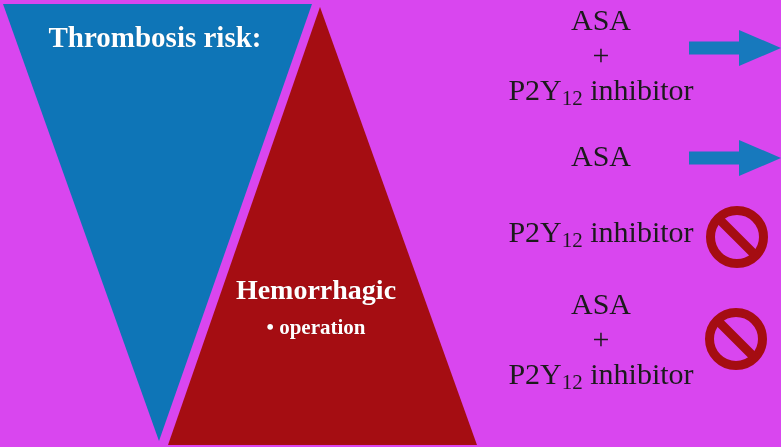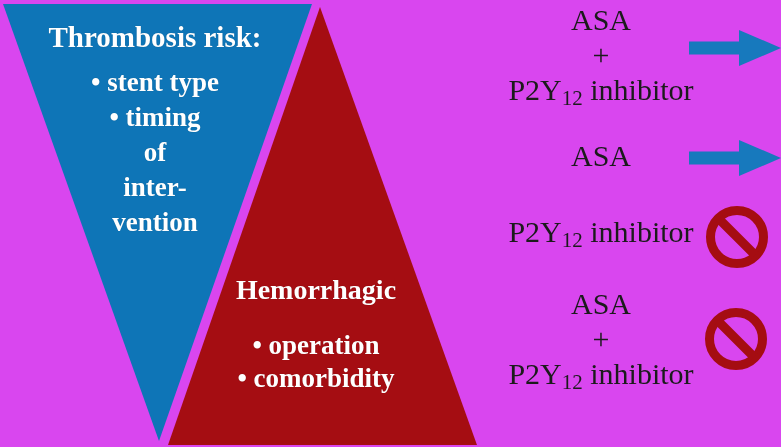--- a/index.html
+++ b/index.html
@@ -18,21 +18,21 @@
     color:#ffffff;
     font-weight:bold;
     text-shadow:0 0 1px rgba(0,0,0,0.25);
   }
   #thrombosis-text{left:30px;top:20px;width:250px;}
   #thrombosis-text .tri-title{font-size:29px;line-height:34px;}
   #thrombosis-text .tri-bullets{margin-top:11px;font-size:27px;line-height:35px;}
 
   #hemorrhagic-text{left:196px;top:273px;width:240px;}
   #hemorrhagic-text .tri-title{font-size:28px;line-height:34px;}
-  #hemorrhagic-text .tri-bullets{margin-top:22px;font-size:27px;line-height:33px;text-align:center;}
+  #hemorrhagic-text .tri-bullets{margin-top:4px;font-size:21px;line-height:33px;text-align:center;}
 
   .therapy-row{
     position:absolute;
     left:477px;width:200px;
     text-align:center;
     color:#1b1b1b;
     font-size:30px;line-height:35px;margin-left:24px;
   }
   #therapy-row-1{top:2px;}
   #therapy-row-2{top:138px;}
@@ -51,36 +51,28 @@
 
 <div id="stage">
 
   <svg id="triangle-layer" viewBox="0 0 781 447" xmlns="http://www.w3.org/2000/svg">
     <polygon points="3,4 312,4 159,441" fill="#0E75B7"></polygon>
     <polygon points="320,7 477,445 168,445" fill="#A50D12"></polygon>
   </svg>
 
   <div class="tri-text" id="thrombosis-text">
     <div class="tri-title">Thrombosis risk:</div>
-    <div class="tri-bullets">
-      <div>• stent type</div>
-      <div>• timing</div>
-      <div>of</div>
-      <div>inter-</div>
-      <div>vention</div>
-    </div>
   </div>
 
   <div class="tri-text" id="hemorrhagic-text">
     <div class="tri-title">
       <div>Hemorrhagic</div>
     </div>
     <div class="tri-bullets">
       <div>• operation</div>
-      <div>• comorbidity</div>
     </div>
   </div>
 
   <div class="therapy-row" id="therapy-row-1">
     <div>ASA</div>
     <div>+</div>
     <div><span>P2Y</span><sub>12</sub><span> inhibitor</span></div>
   </div>
   <svg class="symbol" id="arrow-1" width="92" height="36" viewBox="0 0 92 36" xmlns="http://www.w3.org/2000/svg">
     <rect x="0" y="11.5" width="55" height="13" fill="#1779BD"></rect>

